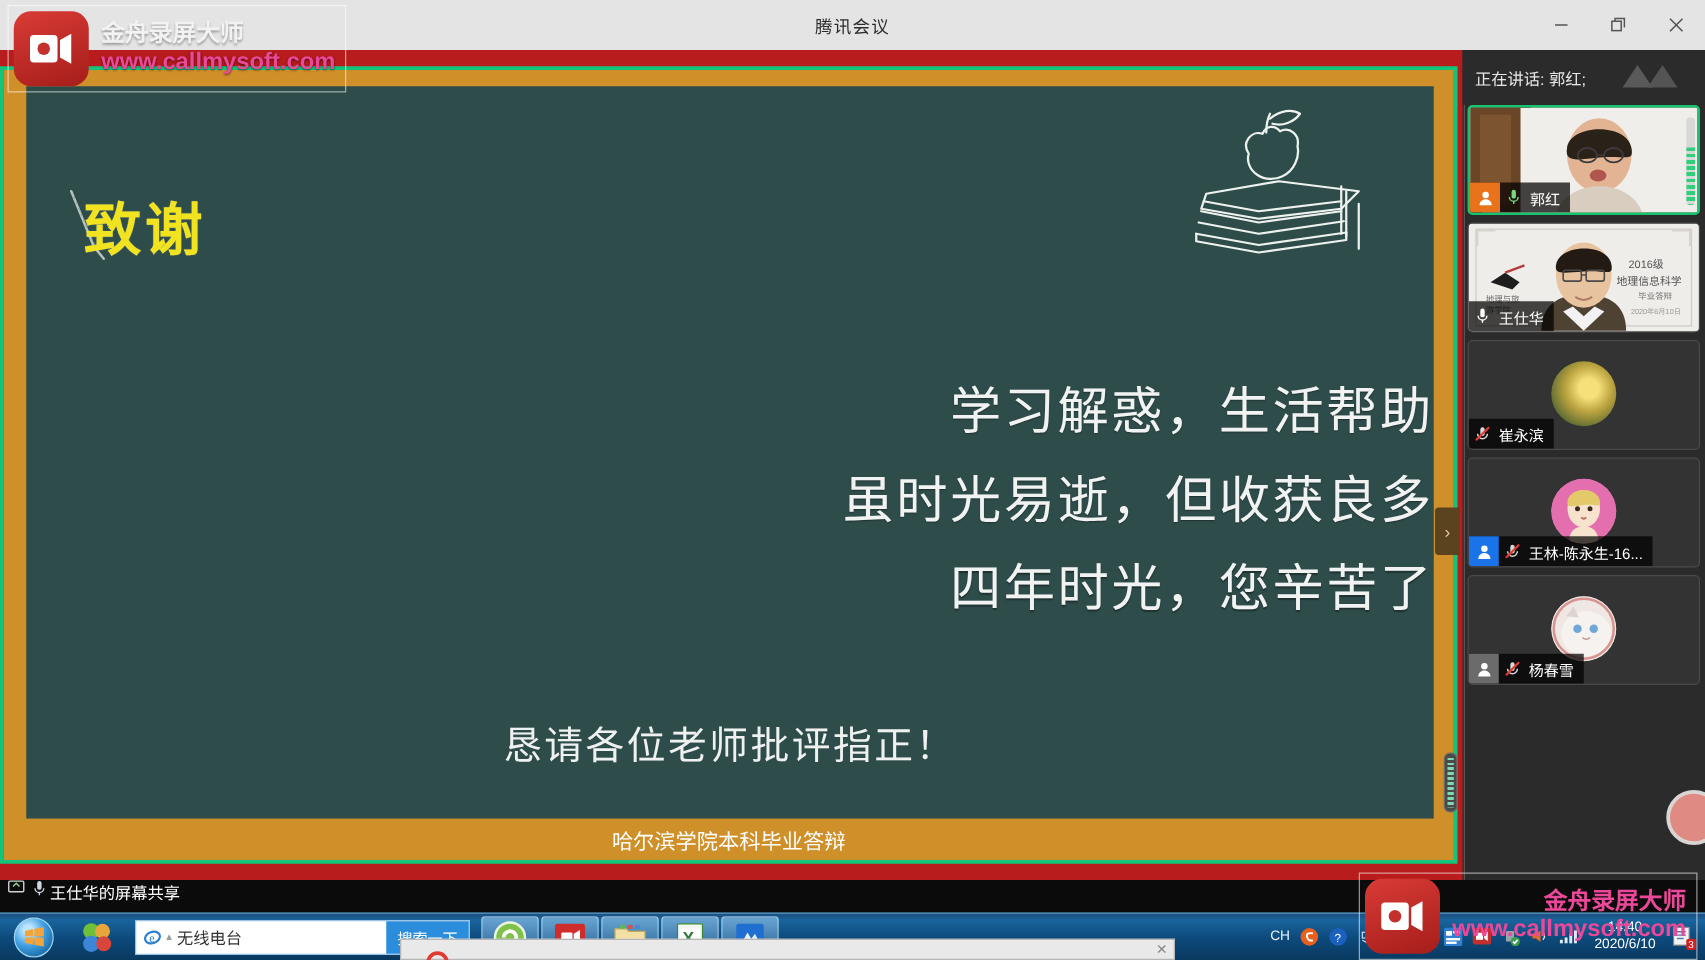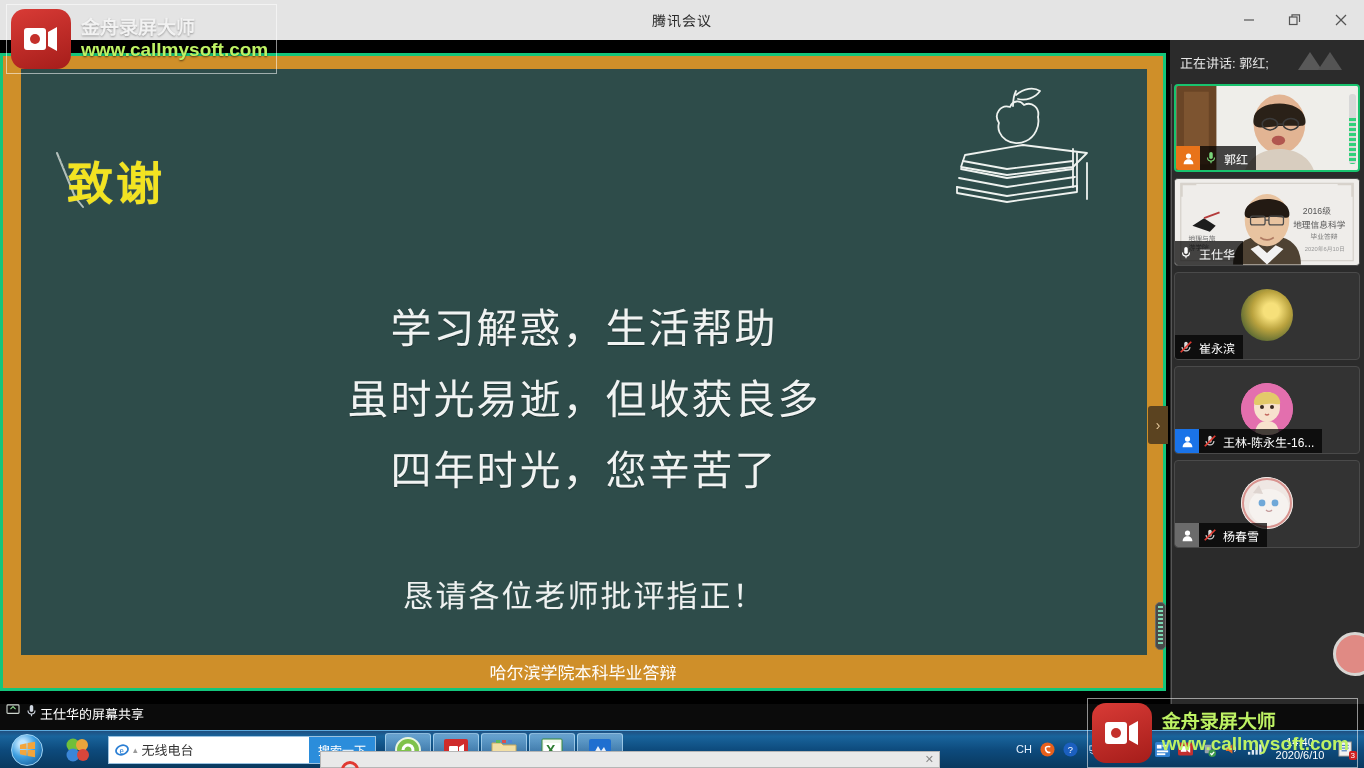--- a/index.html
+++ b/index.html
@@ -28,21 +28,21 @@
   .win-btn {
     width: 46px; height: 40px;
     display: flex; align-items: center; justify-content: center;
     color: #555; font-size: 15px; line-height: 1;
   }
 
   
   .share-region {
     position: absolute; left: 0; top: 40px;
     width: 1294px; height: 664px;
-    background: #000000;
+    background: #b91c1c;
   }
   .share-border {
     position: absolute; left: 0; top: 13px;
     width: 1166px; height: 638px;
     border: 3px solid #13c57b;
   }
 
   
   .slide {
     position: absolute; left: 3px; top: 16px;
@@ -74,21 +74,21 @@
     position: absolute; left: 32px; top: 80px;
     width: 34px; height: 64px; opacity: .85;
   }
 
   
   .chalk-art { position: absolute; right: 32px; top: 14px; width: 180px; height: 130px; }
 
   
   .slide-lines {
     position: absolute; left: 0; top: 225px; width: 1126px;
-    text-align: center; color: #f0f3f2;
+    text-align: right; color: #f0f3f2;
   }
   .slide-lines .line {
     font-size: 41px; line-height: 71px; letter-spacing: 2px;
     text-shadow: 0 1px 1px rgba(0,0,0,.35);
   }
   .slide-closing {
     position: absolute; left: 0; top: 502px; width: 1126px;
     text-align: center; color: #eef1f0;
     font-family: "DejaVu Serif", "Liberation Serif", serif;
     font-size: 31px; letter-spacing: 2px;
@@ -254,21 +254,21 @@
   .wm-tl { left: 6px; top: 4px; }
   .wm-br { right: 6px; top: 698px; }
   .wm-logo {
     width: 60px; height: 60px; border-radius: 14px;
     background: linear-gradient(160deg,#d93b36,#a51d1a);
     display: flex; align-items: center; justify-content: center;
     flex: none;
   }
   .wm-text { margin-left: 10px; line-height: 1.15; }
   .wm-t1 { color: #ffffff; font-size: 19px; font-weight: bold; opacity: .55; }
-  .wm-t2 { color: #bef264; font-size: 19px; font-weight: bold; }
+  .wm-t2 { color: #ec4899; font-size: 19px; font-weight: bold; text-align: right; }
   .wm-tl .wm-t1, .wm-tl .wm-t2 { text-shadow: 0 1px 2px rgba(0,0,0,.6); }
 </style>
 </head>
 <body>
 
 <div id="app">
 
   <div class="titlebar">
     <div class="titlebar-title">腾讯会议</div>
     <div class="win-controls">

